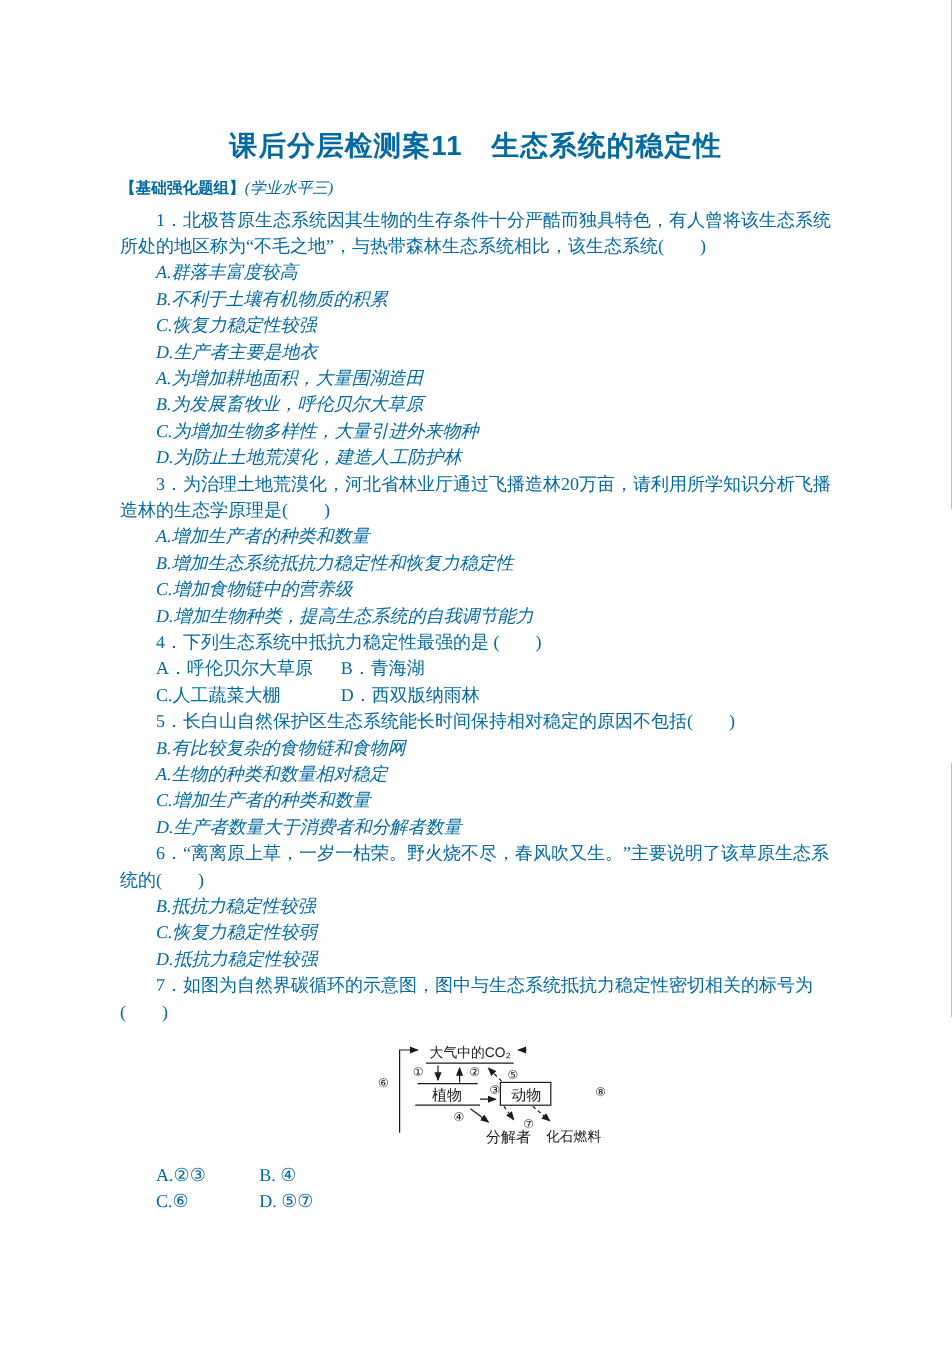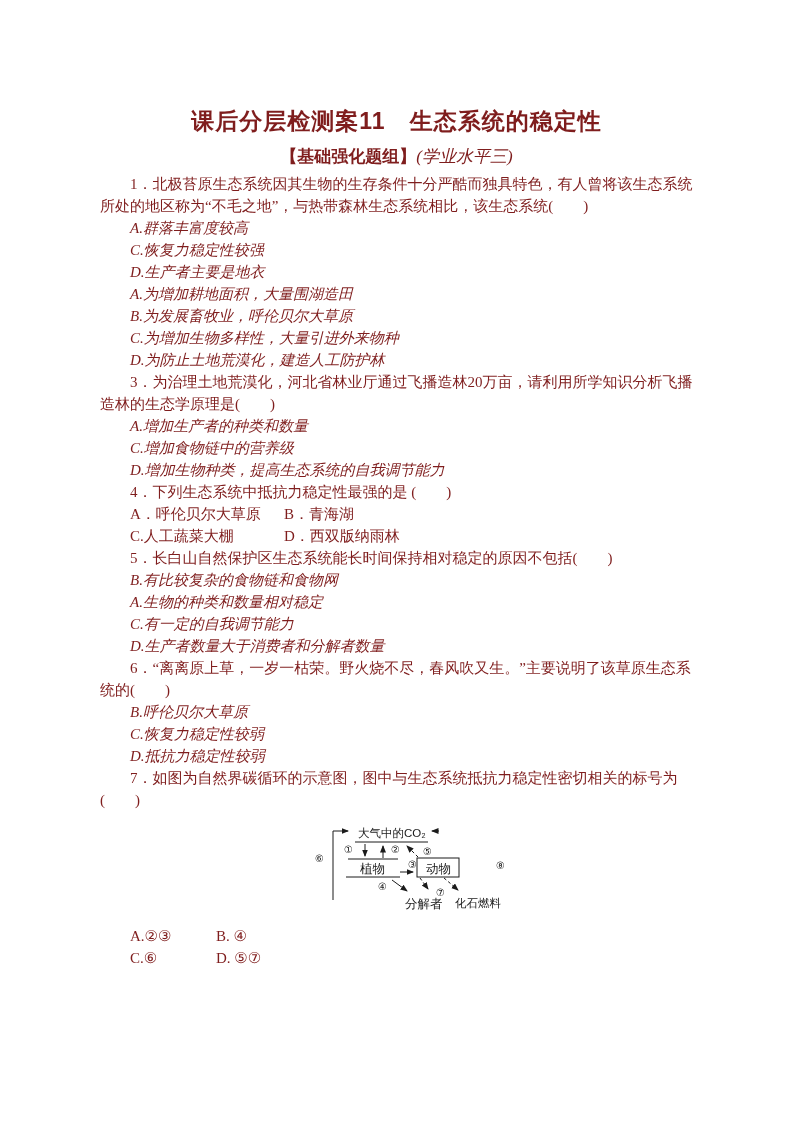--- a/index.html
+++ b/index.html
@@ -1,28 +1,28 @@
 <!DOCTYPE html>
 <html><head>
 <meta charset="utf-8">
 <style>
   html,body{margin:0;padding:0;background:#888;}
   .sheet{
     width:793px;height:1122px;background:#ffffff;margin:0 auto;
     font-family:"Liberation Serif","DejaVu Serif",serif;
-    color:#7f1d1d;box-sizing:border-box;
+    color:#0369a1;box-sizing:border-box;
     padding:106px 100px 0 100px;overflow:hidden;
   }
   .title{
     text-align:center;font-family:"Liberation Sans","DejaVu Sans",sans-serif;
     font-weight:bold;font-size:23px;line-height:30px;margin:0 0 10px 0;
     letter-spacing:1px;
   }
   .subtitle{
-    text-align:center;font-size:17px;line-height:22px;margin:0 0 5px 0;
+    text-align:left;font-size:13px;line-height:22px;margin:0 0 5px 0;
   }
   .subtitle .grp{font-family:"Liberation Sans","DejaVu Sans",sans-serif;font-weight:bold;}
   .subtitle .note{font-style:italic;}
   p{margin:0;font-size:15px;line-height:22px;}
   p.stem{text-indent:2em;}
   p.opt{padding-left:2em;font-style:italic;}
   p.opt2{padding-left:2em;}
   .colA{display:inline-block;width:154px;}
   .colN{display:inline-block;width:86px;}
   .diagram-wrap{margin:9px 0 7px 212px;height:98px;}
@@ -40,57 +40,59 @@
 
   <h1 class="title">课后分层检测案11　生态系统的稳定性</h1>
 
   <div class="subtitle">
     <span class="grp">【基础强化题组】</span><span class="note">(学业水平三)</span>
   </div>
 
   <div>
     <p class="stem">1．北极苔原生态系统因其生物的生存条件十分严酷而独具特色，有人曾将该生态系统所处的地区称为“不毛之地”，与热带森林生态系统相比，该生态系统(　　)</p>
     <p class="opt">A.群落丰富度较高</p>
+    <p class="opt">B.不利于土壤有机物质的积累</p>
     <p class="opt">C.恢复力稳定性较强</p>
     <p class="opt">D.生产者主要是地衣</p>
   </div>
 
   <div>
     <p class="opt">A.为增加耕地面积，大量围湖造田</p>
     <p class="opt">B.为发展畜牧业，呼伦贝尔大草原</p>
     <p class="opt">C.为增加生物多样性，大量引进外来物种</p>
     <p class="opt">D.为防止土地荒漠化，建造人工防护林</p>
   </div>
 
   <div>
     <p class="stem">3．为治理土地荒漠化，河北省林业厅通过飞播造林20万亩，请利用所学知识分析飞播造林的生态学原理是(　　)</p>
     <p class="opt">A.增加生产者的种类和数量</p>
+    <p class="opt">B.增加生态系统抵抗力稳定性和恢复力稳定性</p>
     <p class="opt">C.增加食物链中的营养级</p>
     <p class="opt">D.增加生物种类，提高生态系统的自我调节能力</p>
   </div>
 
   <div>
     <p class="stem">4．下列生态系统中抵抗力稳定性最强的是 (　　)</p>
     <p class="opt2"><span class="colA">A．呼伦贝尔大草原</span><span>B．青海湖</span></p>
     <p class="opt2"><span class="colA">C.人工蔬菜大棚</span><span>D．西双版纳雨林</span></p>
   </div>
 
   <div>
     <p class="stem">5．长白山自然保护区生态系统能长时间保持相对稳定的原因不包括(　　)</p>
     <p class="opt">B.有比较复杂的食物链和食物网</p>
     <p class="opt">A.生物的种类和数量相对稳定</p>
-    <p class="opt">C.有一定的自我调节能力</p>
+    <p class="opt">C.增加生产者的种类和数量</p>
     <p class="opt">D.生产者数量大于消费者和分解者数量</p>
   </div>
 
   <div>
     <p class="stem">6．“离离原上草，一岁一枯荣。野火烧不尽，春风吹又生。”主要说明了该草原生态系统的(　　)</p>
-    <p class="opt">B.呼伦贝尔大草原</p>
+    <p class="opt">B.抵抗力稳定性较强</p>
     <p class="opt">C.恢复力稳定性较弱</p>
-    <p class="opt">D.抵抗力稳定性较弱</p>
+    <p class="opt">D.抵抗力稳定性较强</p>
   </div>
 
   <div>
     <p class="stem">7．如图为自然界碳循环的示意图，图中与生态系统抵抗力稳定性密切相关的标号为(　　)</p>
 
     <div class="diagram-wrap">
       <svg width="205" height="98" viewBox="0 0 205 98">
         <defs>
           <marker id="ah" markerWidth="9" markerHeight="8" refX="6.5" refY="3" orient="auto" markerUnits="userSpaceOnUse">
             <path d="M0,0 L7.5,3 L0,6 Z" style="fill:#1b1b1b;stroke:none"></path>

